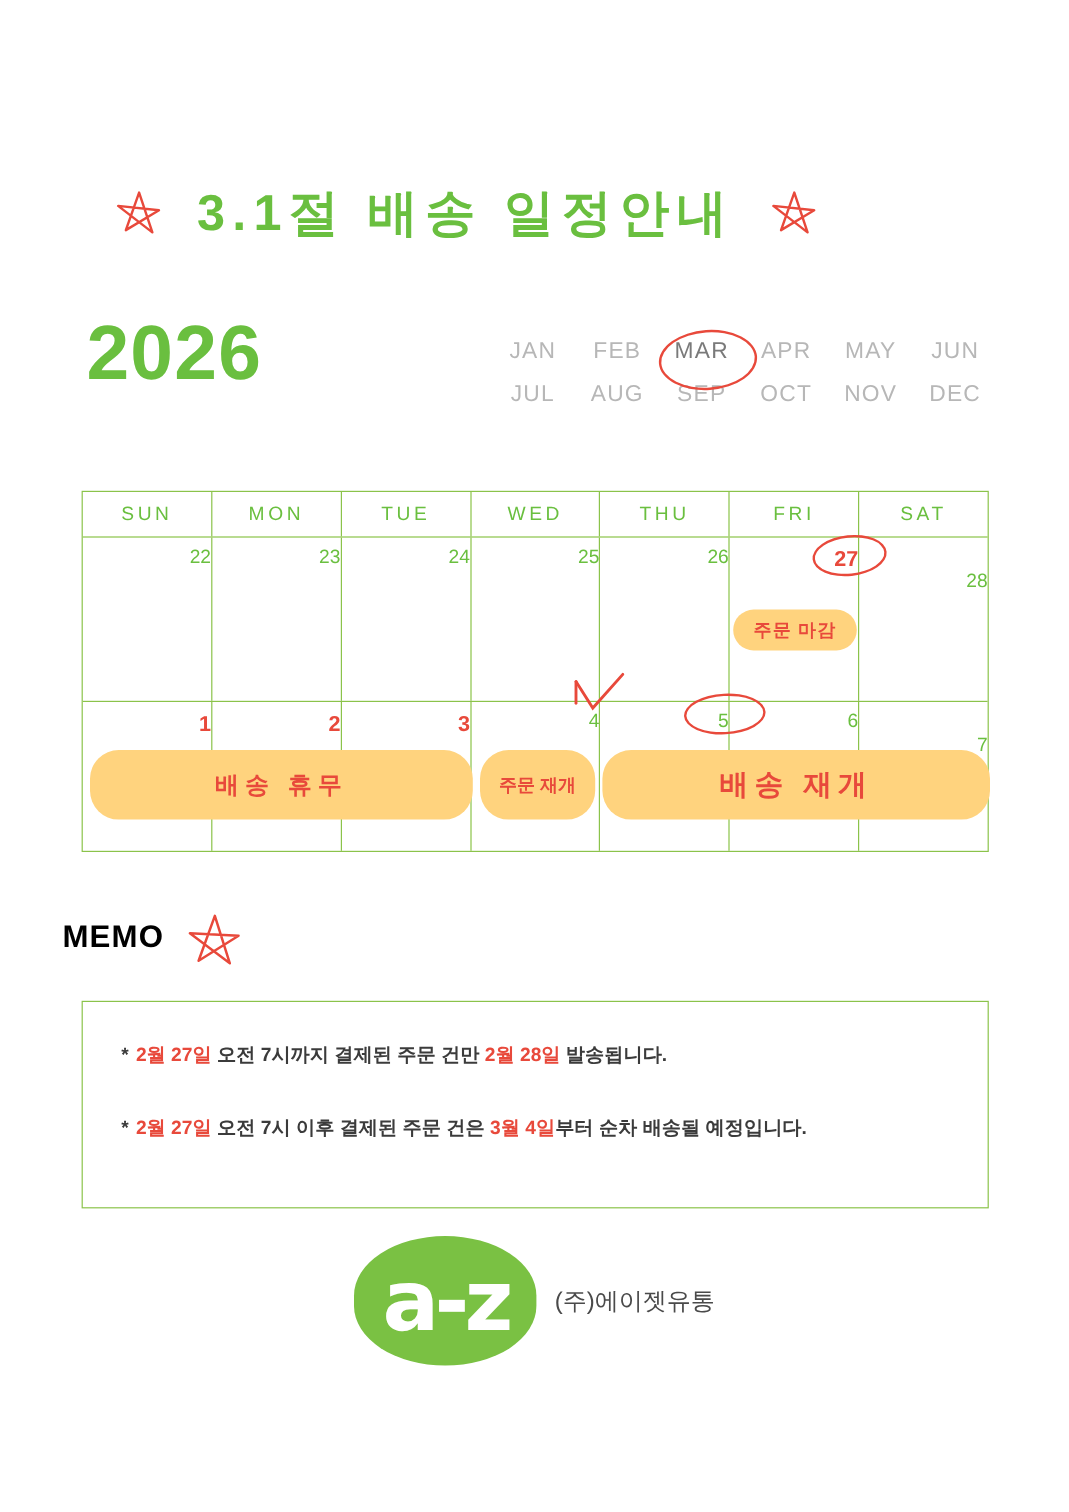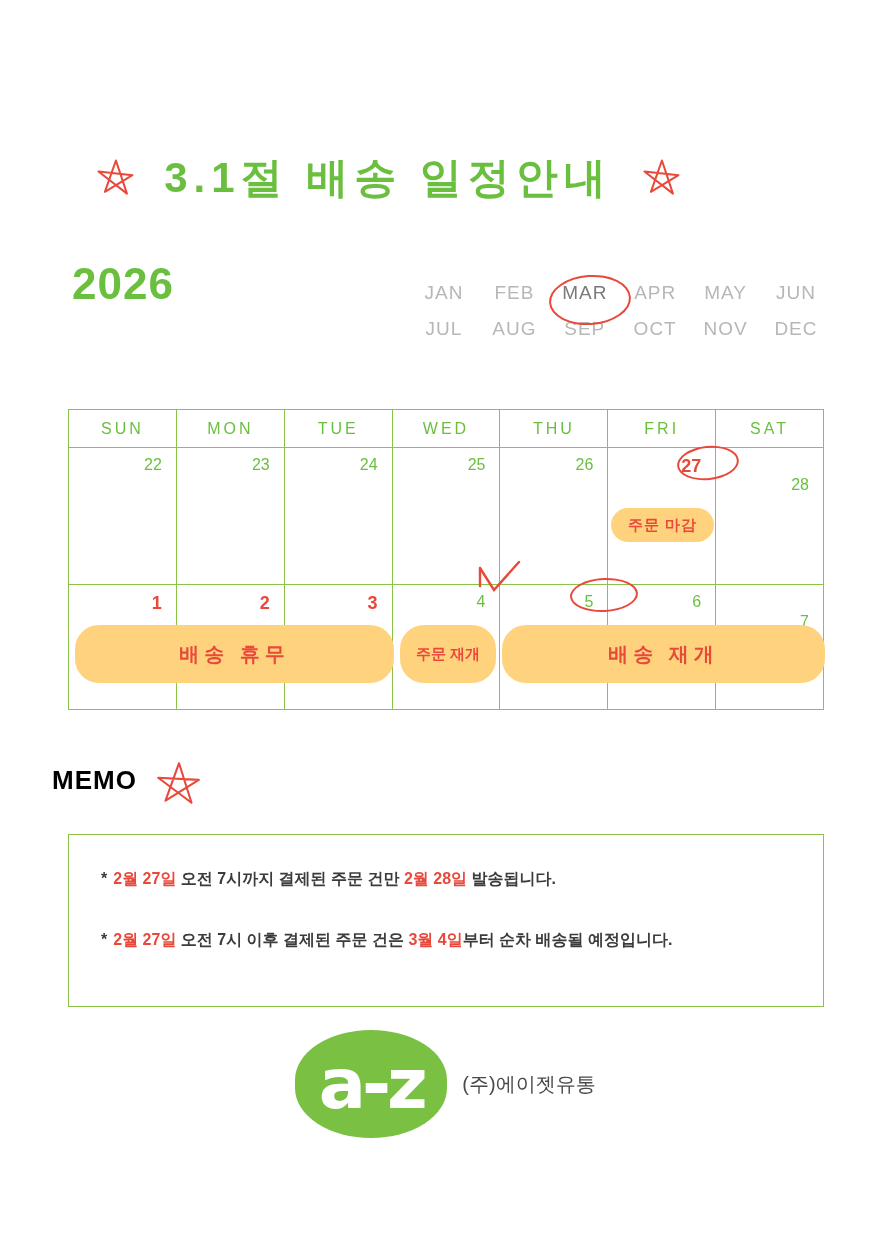--- a/index.html
+++ b/index.html
@@ -43,21 +43,21 @@
     width: 46px;
     height: 46px;
     flex: 0 0 auto;
   }
 
   
   .year {
     position: absolute;
     top: 262px;
     left: 72px;
-    font-size: 44px;
+    font-size: 64px;
     font-weight: bold;
     color: #6abf3f;
     letter-spacing: 1px;
     line-height: 1;
   }
 
   .months {
     position: absolute;
     top: 282px;
     left: 410px;
@@ -126,21 +126,21 @@
   .cell {
     flex: 1 1 0;
     border-right: 1px solid #8bc34a;
     box-sizing: border-box;
     position: relative;
   }
   .cell:last-child { border-right: none; margin-top: 20px; }
   .daynum {
     position: absolute;
     top: 8px;
-    right: 14px;
+    right: 0;
     font-size: 16px;
     color: #6abf3f;
   }
   .daynum.holiday {
     color: #e8493b;
     font-weight: bold;
     font-size: 18px;
   }
   .daynum.marked {
     color: #e8493b;
@@ -218,21 +218,21 @@
     height: 58px;
     font-size: 15px;
     letter-spacing: 0px;
     color: #e8493b;
   }
   .pill-ship-resume {
     top: 625px;
     left: 502px;
     width: 323px;
     height: 58px;
-    font-size: 20px;
+    font-size: 24px;
     letter-spacing: 5px;
     color: #e8493b;
   }
 
   
   .memo-label {
     position: absolute;
     top: 765px;
     left: 52px;
     font-size: 26px;

